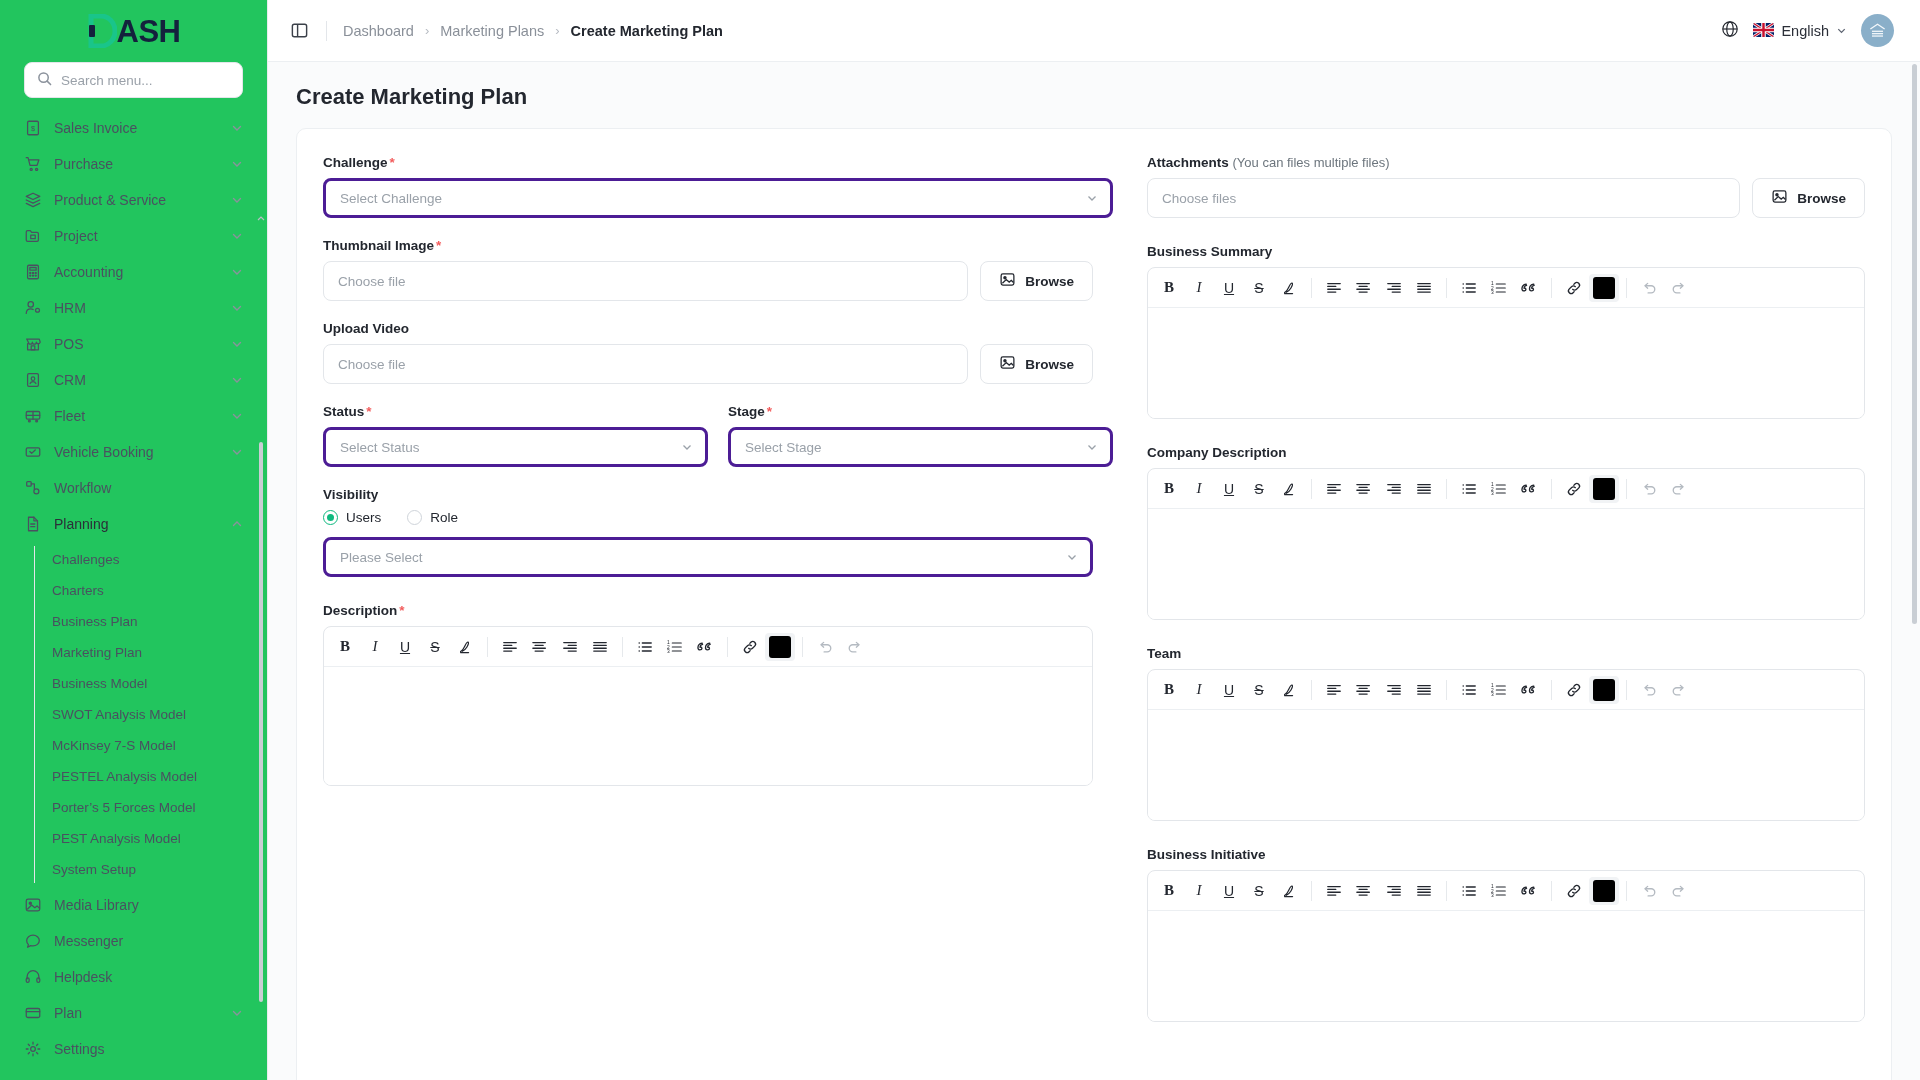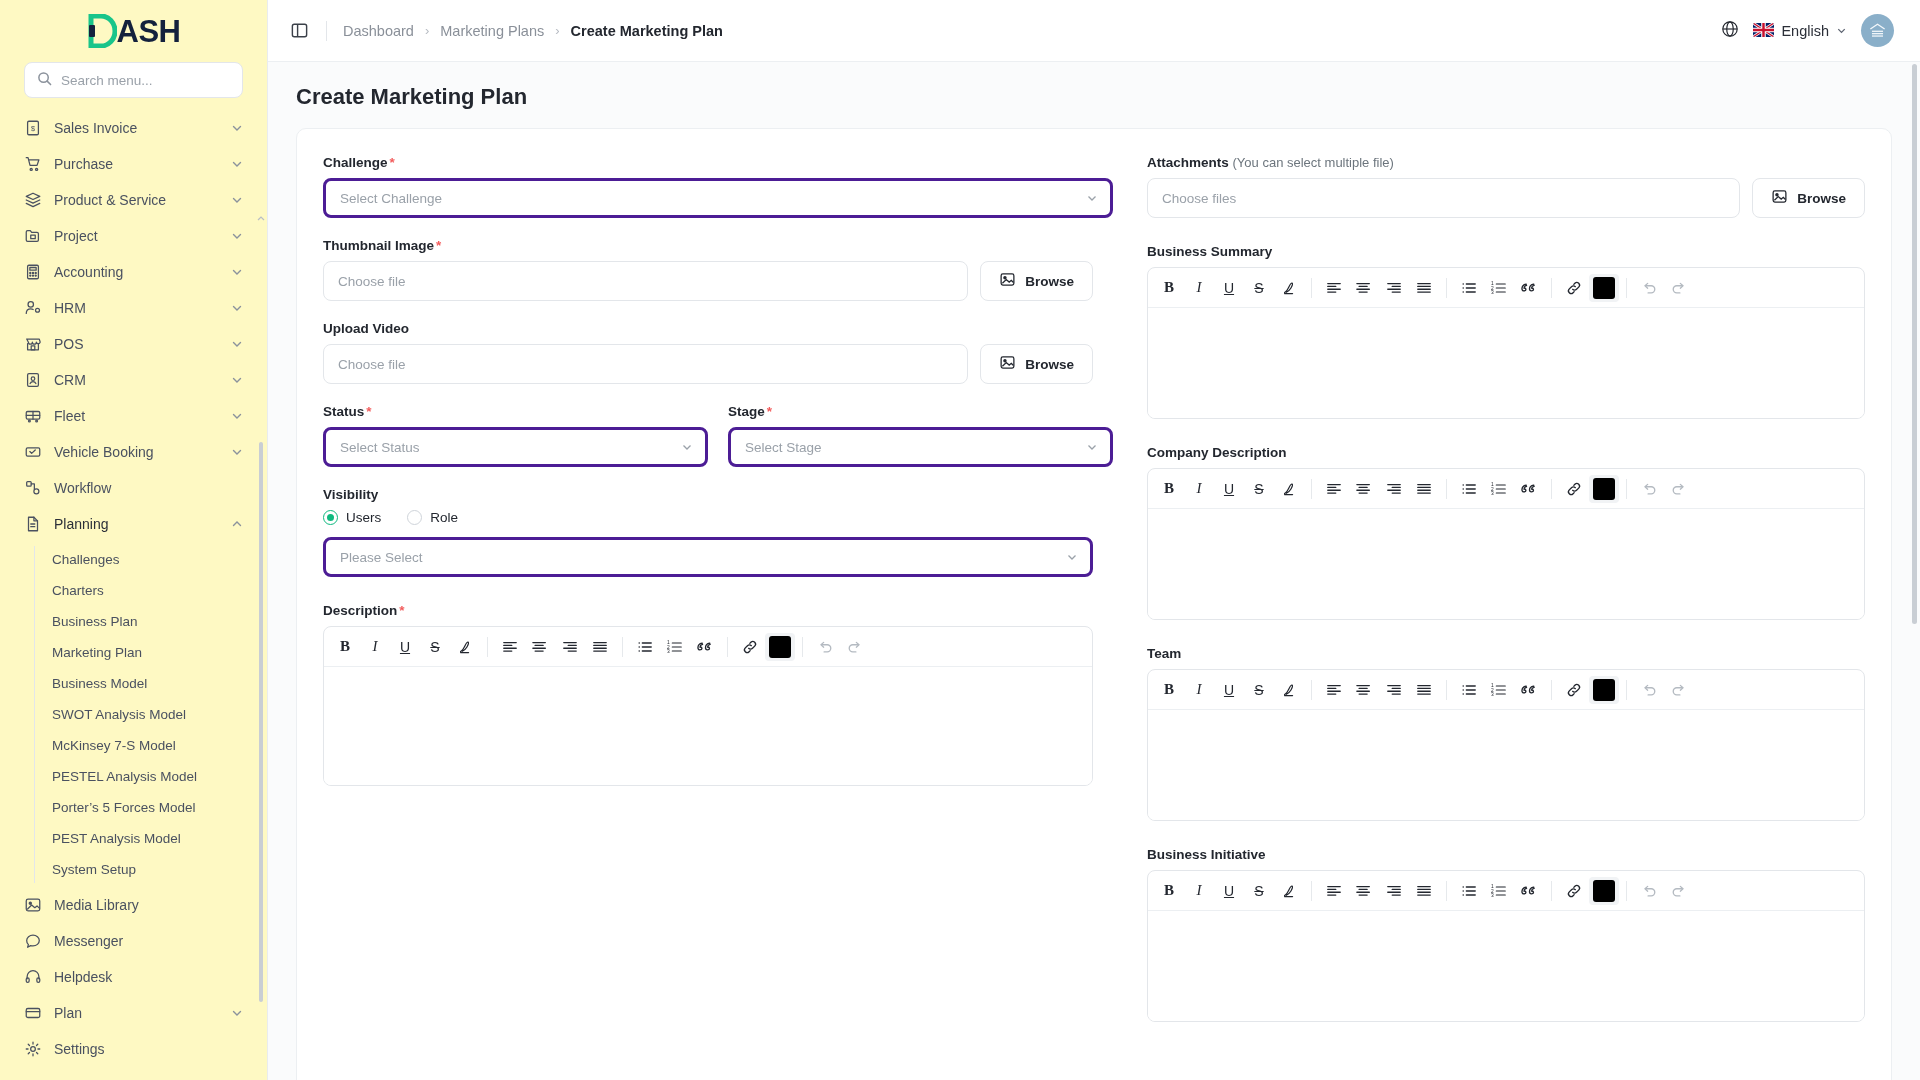--- a/index.html
+++ b/index.html
@@ -9,21 +9,21 @@
     background: #ffffff;
     overflow: hidden;
     font-size: 14px;
     color: #2b2f38;
   }
   .app { display: flex; width: 1920px; height: 1080px; }
 
   
   .sidebar {
     width: 268px; height: 1080px; flex: 0 0 268px;
-    background: #fef9c3;
+    background: #22c55e;
     border-right: 1px solid #e9ecef;
     position: relative;
     display: flex; flex-direction: column;
   }
   .logo-wrap { height: 62px; display: flex; align-items: center; justify-content: center; }
   .logo { display: flex; align-items: center; gap: 0px; }
   .logo-d { position: relative; width: 30px; height: 34px; }
   .logo-d svg { display:block; }
   .logo-text { font-size: 31px; font-weight: 700; color: #14213d; letter-spacing: -0.5px; line-height: 1; font-family: "Liberation Sans", sans-serif;}
   .search-wrap { padding: 0 24px 12px 24px; }
@@ -740,21 +740,21 @@
             </div>
           </div>
 
         </div>
 
         <div class="col-right">
 
           <div class="fgroup mb28">
             <label class="flabel">
               <span>Attachments</span>
-              <span class="hint">(You can select multiple file)</span>
+              <span class="hint">(You can files multiple files)</span>
             </label>
             <div class="file-row">
               <input class="inp" type="text" placeholder="Choose files" style="">
               <button class="browse-btn">
                 <span>
                   <svg width="17" height="17" viewBox="0 0 20 20" fill="none" stroke="#23272f" stroke-width="1.5">
                     <rect x="2.5" y="3.5" width="15" height="13" rx="2"></rect>
                     <circle cx="7" cy="8" r="1.3" fill="#23272f"></circle>
                     <path d="M4 14.5 L8.5 10 L12 13 L14.5 11 L17 13.5"></path>
                   </svg>

